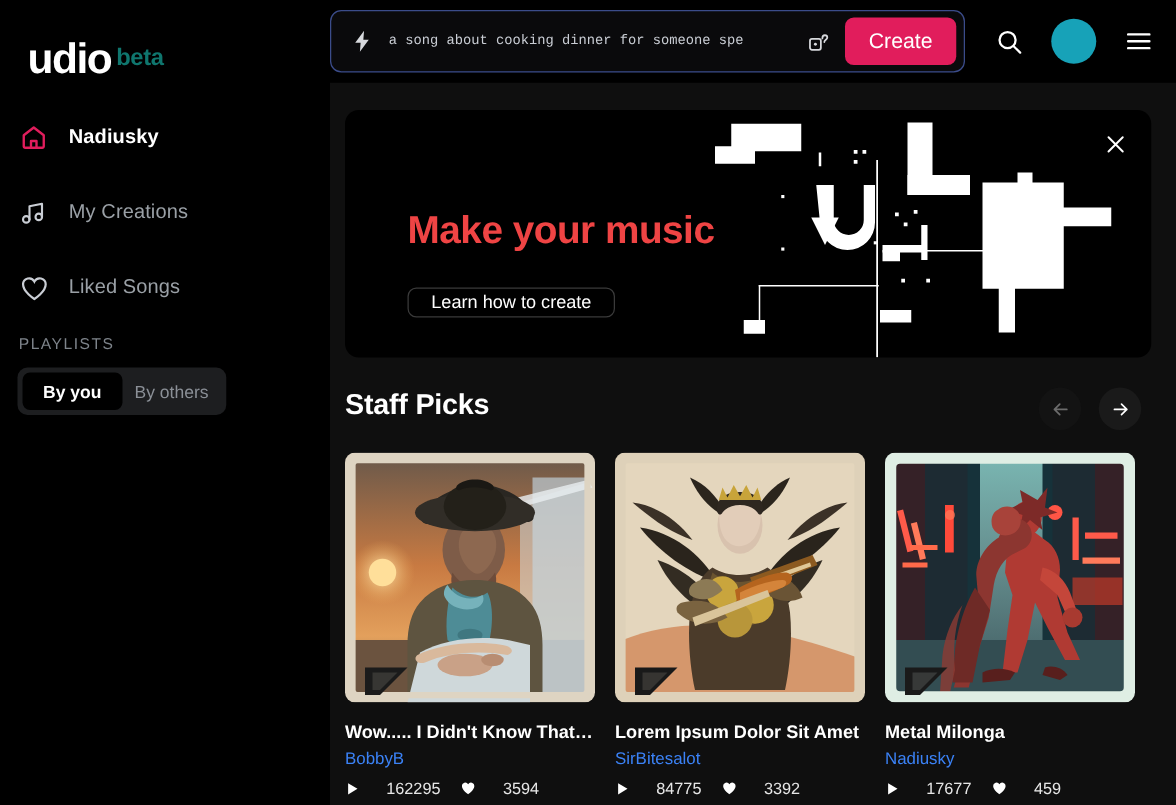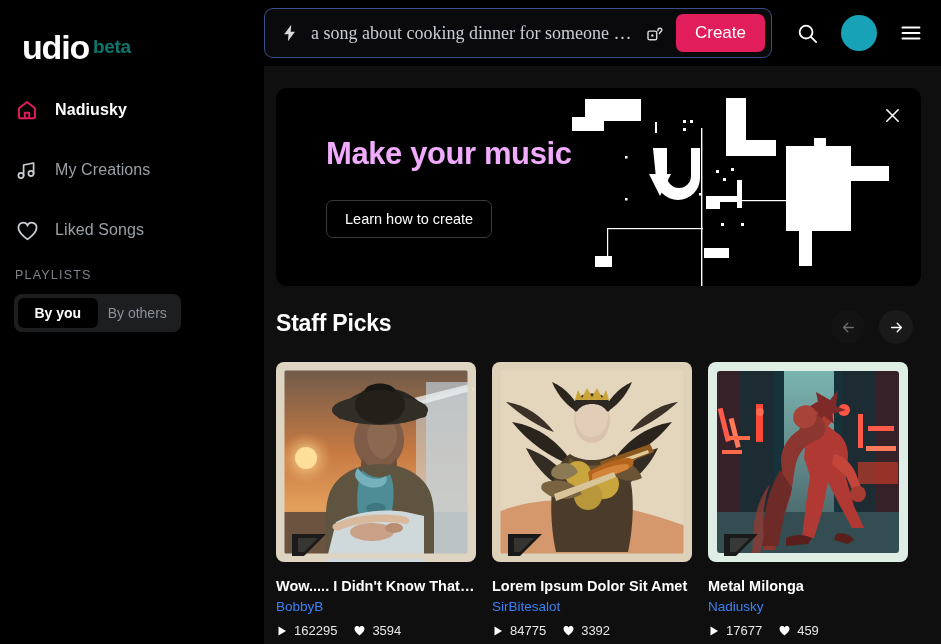--- a/index.html
+++ b/index.html
@@ -35,22 +35,22 @@
     background: #0a0a0c;
     border: 1px solid #3b4c8a;
     border-radius: 9px;
     display: flex; align-items: center;
     padding: 0 6px 0 14px;
   }
   .bolt-icon { width: 22px; height: 22px; flex: 0 0 22px; display:flex; align-items:center; justify-content:center; }
   .prompt-input {
     flex: 1 1 auto; height: 100%;
     background: transparent; border: none; outline: none;
-    color: #c9cdd4; font-size: 18px;
-    font-family: Liberation Serif, serif;
+    color: #c9cdd4; font-size: 11px;
+    font-family: Liberation Mono, monospace;
     padding: 0 8px 0 10px;
     text-overflow: ellipsis; white-space: nowrap; overflow: hidden;
   }
   .prompt-input::placeholder { color: #c9cdd4; }
   .dice-btn {
     width: 28px; height: 28px; flex:0 0 28px;
     display:flex; align-items:center; justify-content:center;
     background: transparent; border: none; cursor: pointer; margin-right: 6px;
   }
   .create-btn {
@@ -113,24 +113,24 @@
   }
 
   
   .banner {
     position: relative; height: 198px;
     background: #000; border-radius: 11px;
     overflow: hidden;
   }
   .banner-left { position: absolute; left: 50px; top: 48px; }
   .banner-title {
-    font-size: 31px; font-weight: 700; color: #f0abfc; letter-spacing: -0.4px;
+    font-size: 31px; font-weight: 700; color: #ef4444; letter-spacing: -0.4px; margin-top: 30px;
   }
   .banner-cta {
-    margin-top: 28px; height: 38px; padding: 0 18px;
+    margin-top: 28px; height: 24px; padding: 0 18px;
     background: transparent; color: #fff;
     border: 1px solid #3a3a3a; border-radius: 7px;
     font-size: 14.5px; cursor: pointer;
     font-family: "Liberation Sans", sans-serif;
   }
   .banner-art { position: absolute; right: 20px; top: 0; height: 198px; width: 330px; }
   .banner-close {
     position: absolute; right: 14px; top: 12px;
     width: 30px; height: 30px; background: transparent; border: none;
     display: flex; align-items: center; justify-content: center; cursor: pointer;
@@ -157,21 +157,21 @@
     width: 200px; height: 200px; border-radius: 8px;
     position: relative; overflow: hidden;
   }
   .art svg { display: block; width: 200px; height: 200px; }
   .card-title {
     margin-top: 16px; font-size: 14.5px; font-weight: 700; color: #fff;
     white-space: nowrap; overflow: hidden; text-overflow: ellipsis;
   }
   .card-artist { margin-top: 5px; font-size: 13.5px; color: #3b82f6; }
   .card-stats { margin-top: 9px; display: flex; align-items: center; gap: 16px; }
-  .stat { display: flex; align-items: center; gap: 6px; font-size: 13px; color: #e6e6e6; }
+  .stat { display: flex; align-items: center; gap: 21px; font-size: 13px; color: #e6e6e6; }
 </style>
 </head>
 <body>
 
 <div class="app">
 
   <div class="topbar">
 
     <div class="logo-wrap">
       <span class="logo-mark">udio</span>

